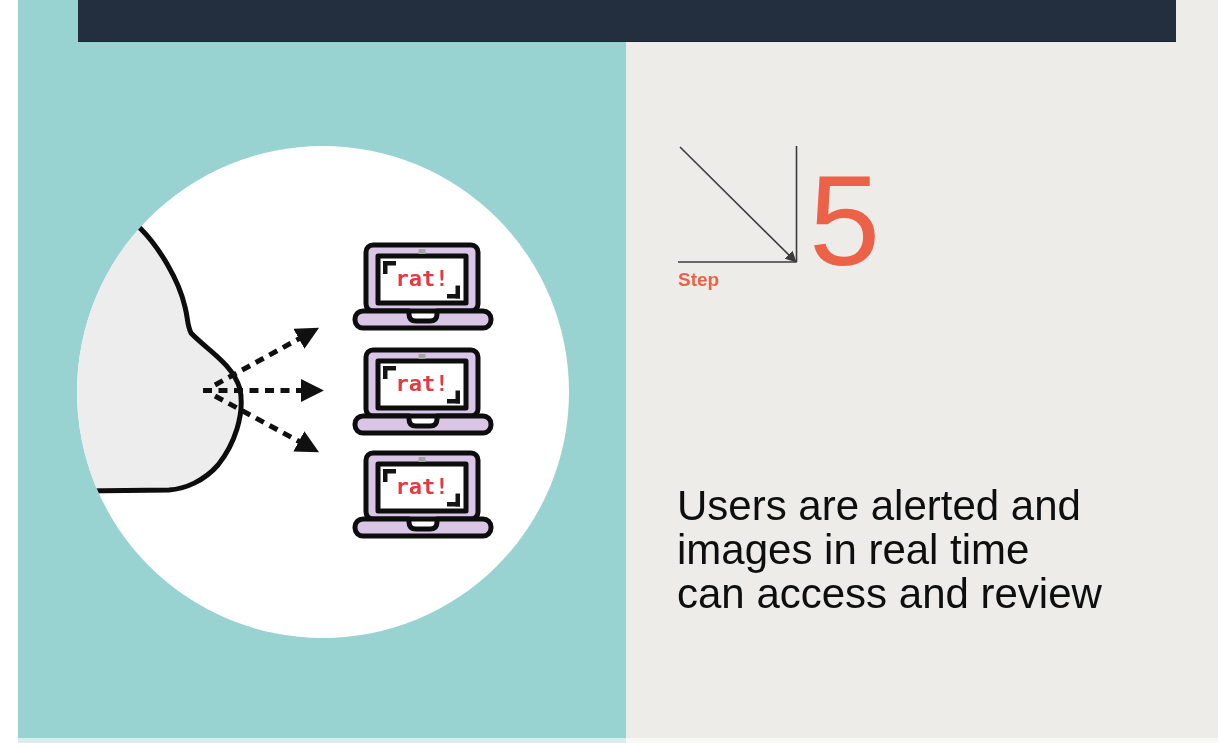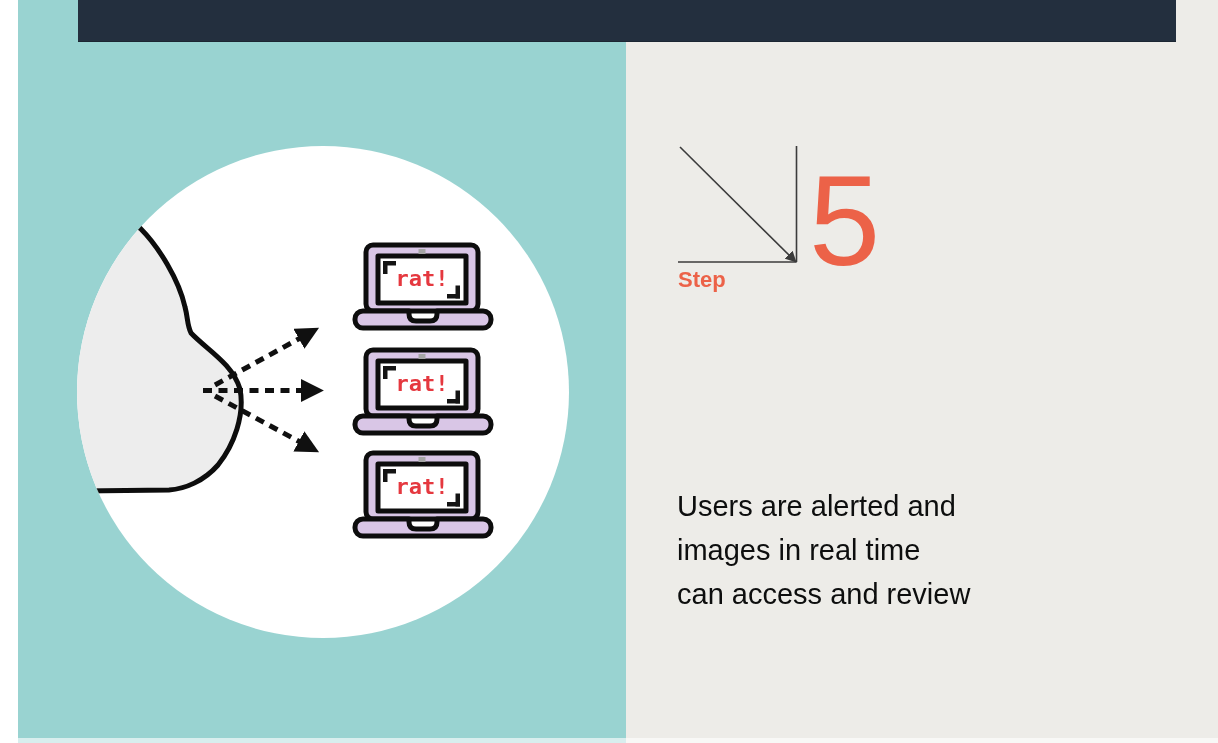--- a/index.html
+++ b/index.html
@@ -49,26 +49,26 @@
   }
   .thin-line{stroke:var(--thin_line,#3B3B3B);stroke-width:1.6;fill:none;}
   .step-number{
     position:absolute;left:791px;top:157px;
     font-size:128px;line-height:128px;font-weight:400;
     color:var(--accent,#EC6248);
     letter-spacing:-2px;
   }
   .step-label{
     position:absolute;left:660px;top:268px;
-    font-size:22px;line-height:24px;font-weight:bold;
+    font-size:19px;line-height:24px;font-weight:bold;
     color:var(--accent,#EC6248);
   }
   .description{
     position:absolute;left:659px;top:484px;
-    font-size:29px;line-height:44px;font-weight:400;
+    font-size:42px;line-height:44px;font-weight:400;
     color:#0D0E0E;
   }
   .description span{display:block;}
 </style>
 </head>
 <body>
 
 <div class="slide">
 
   <div class="bg-right"></div>

